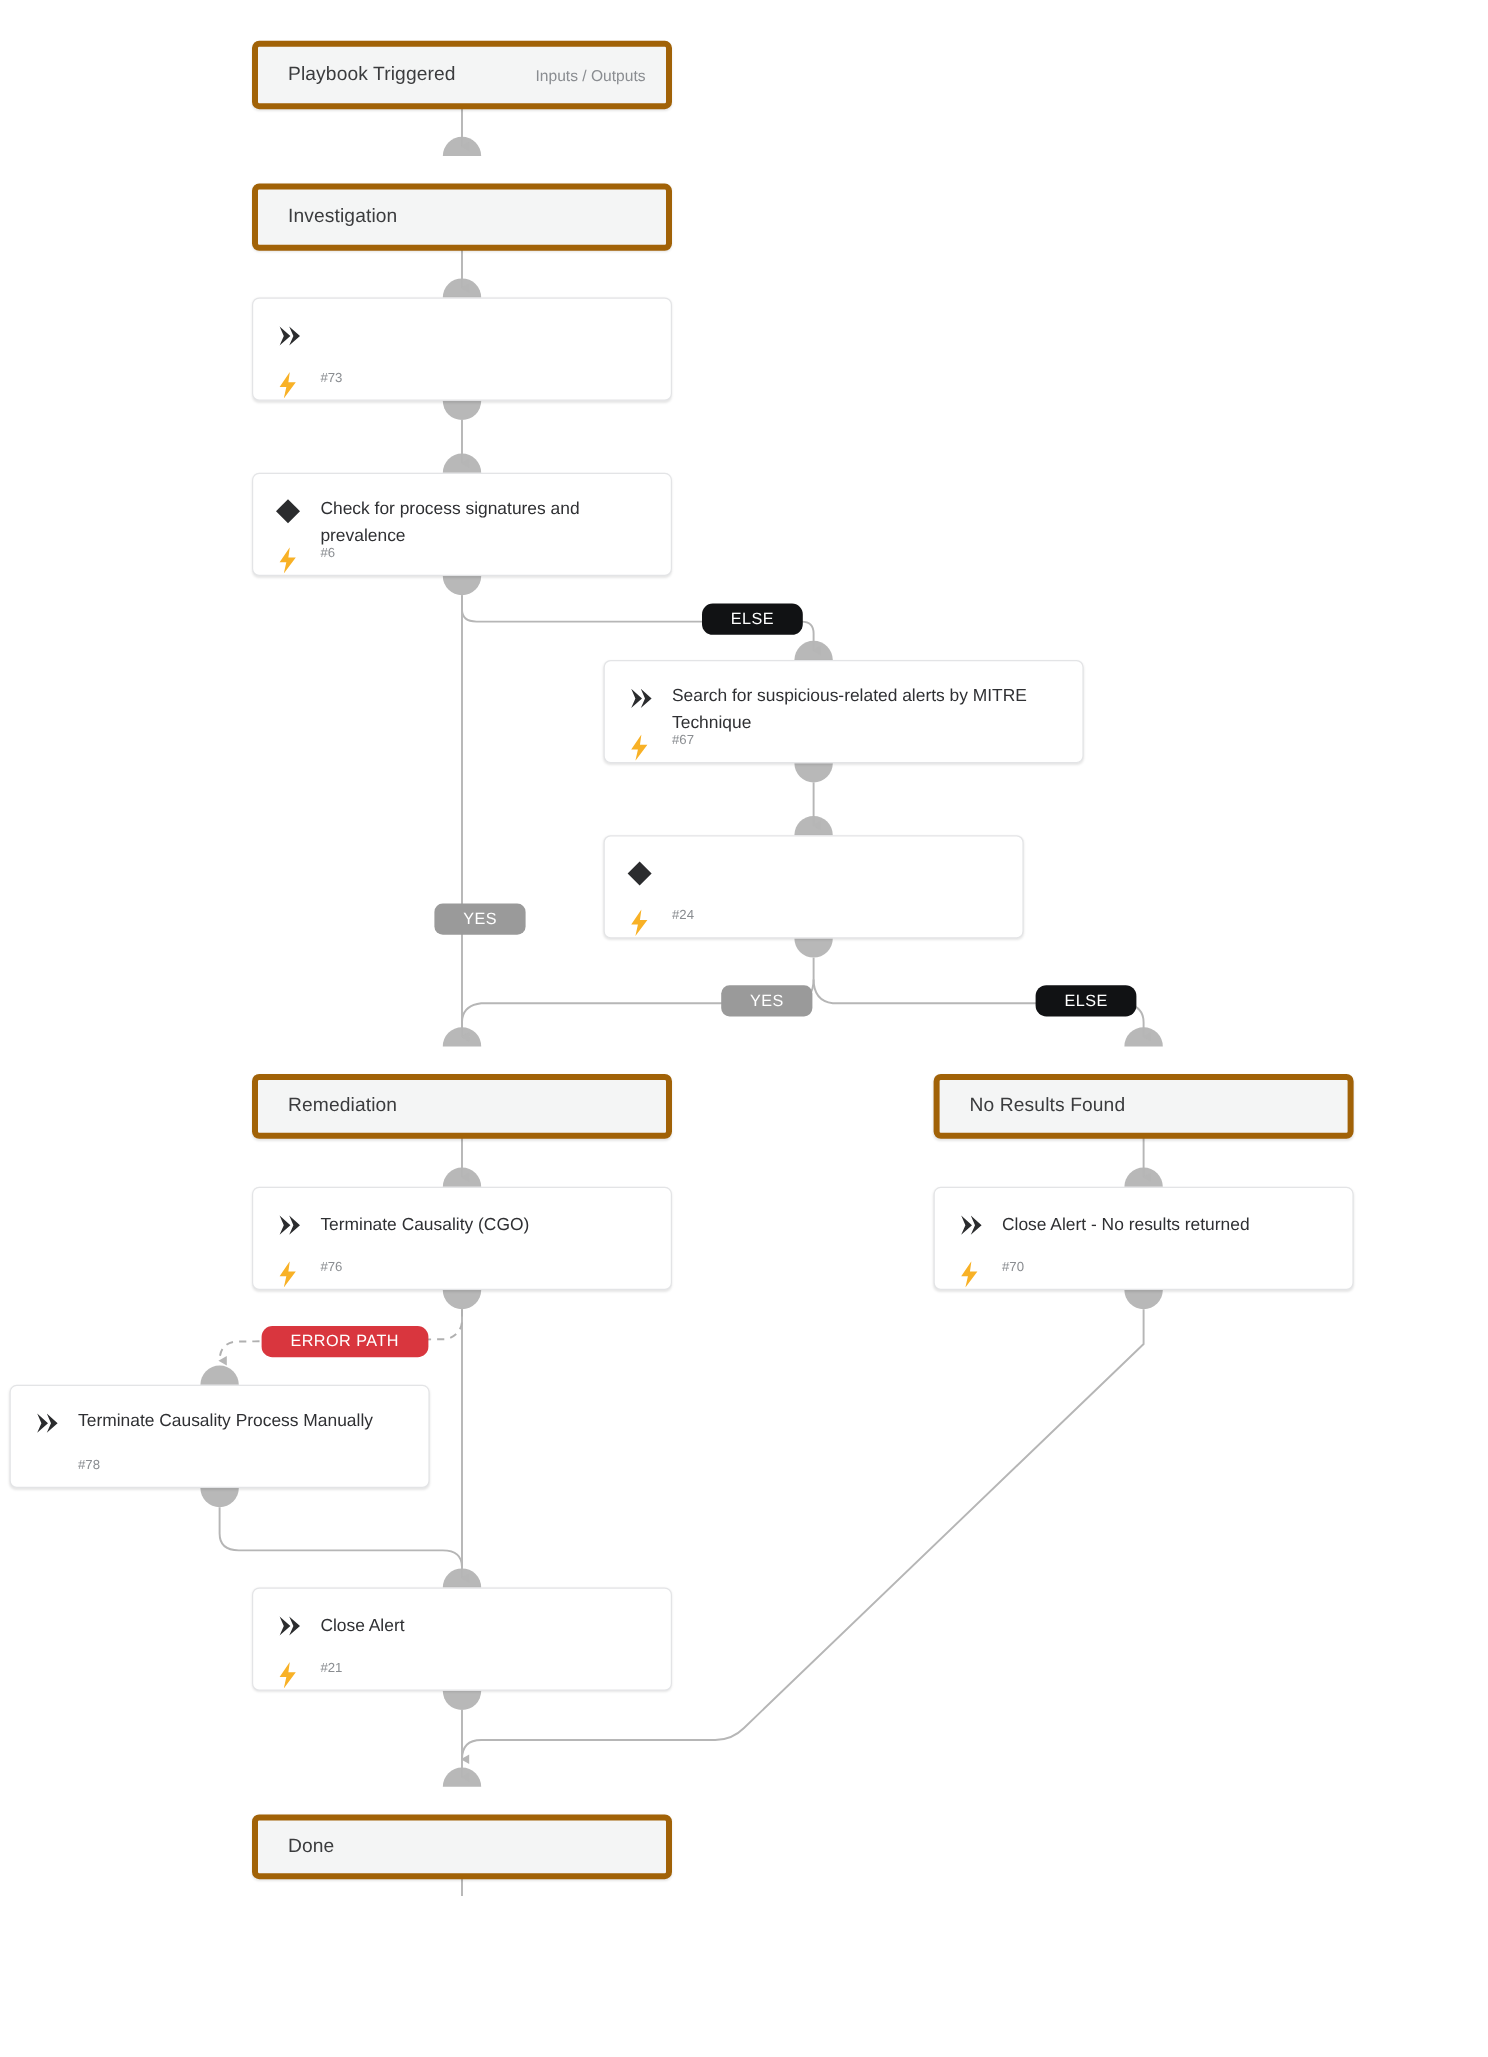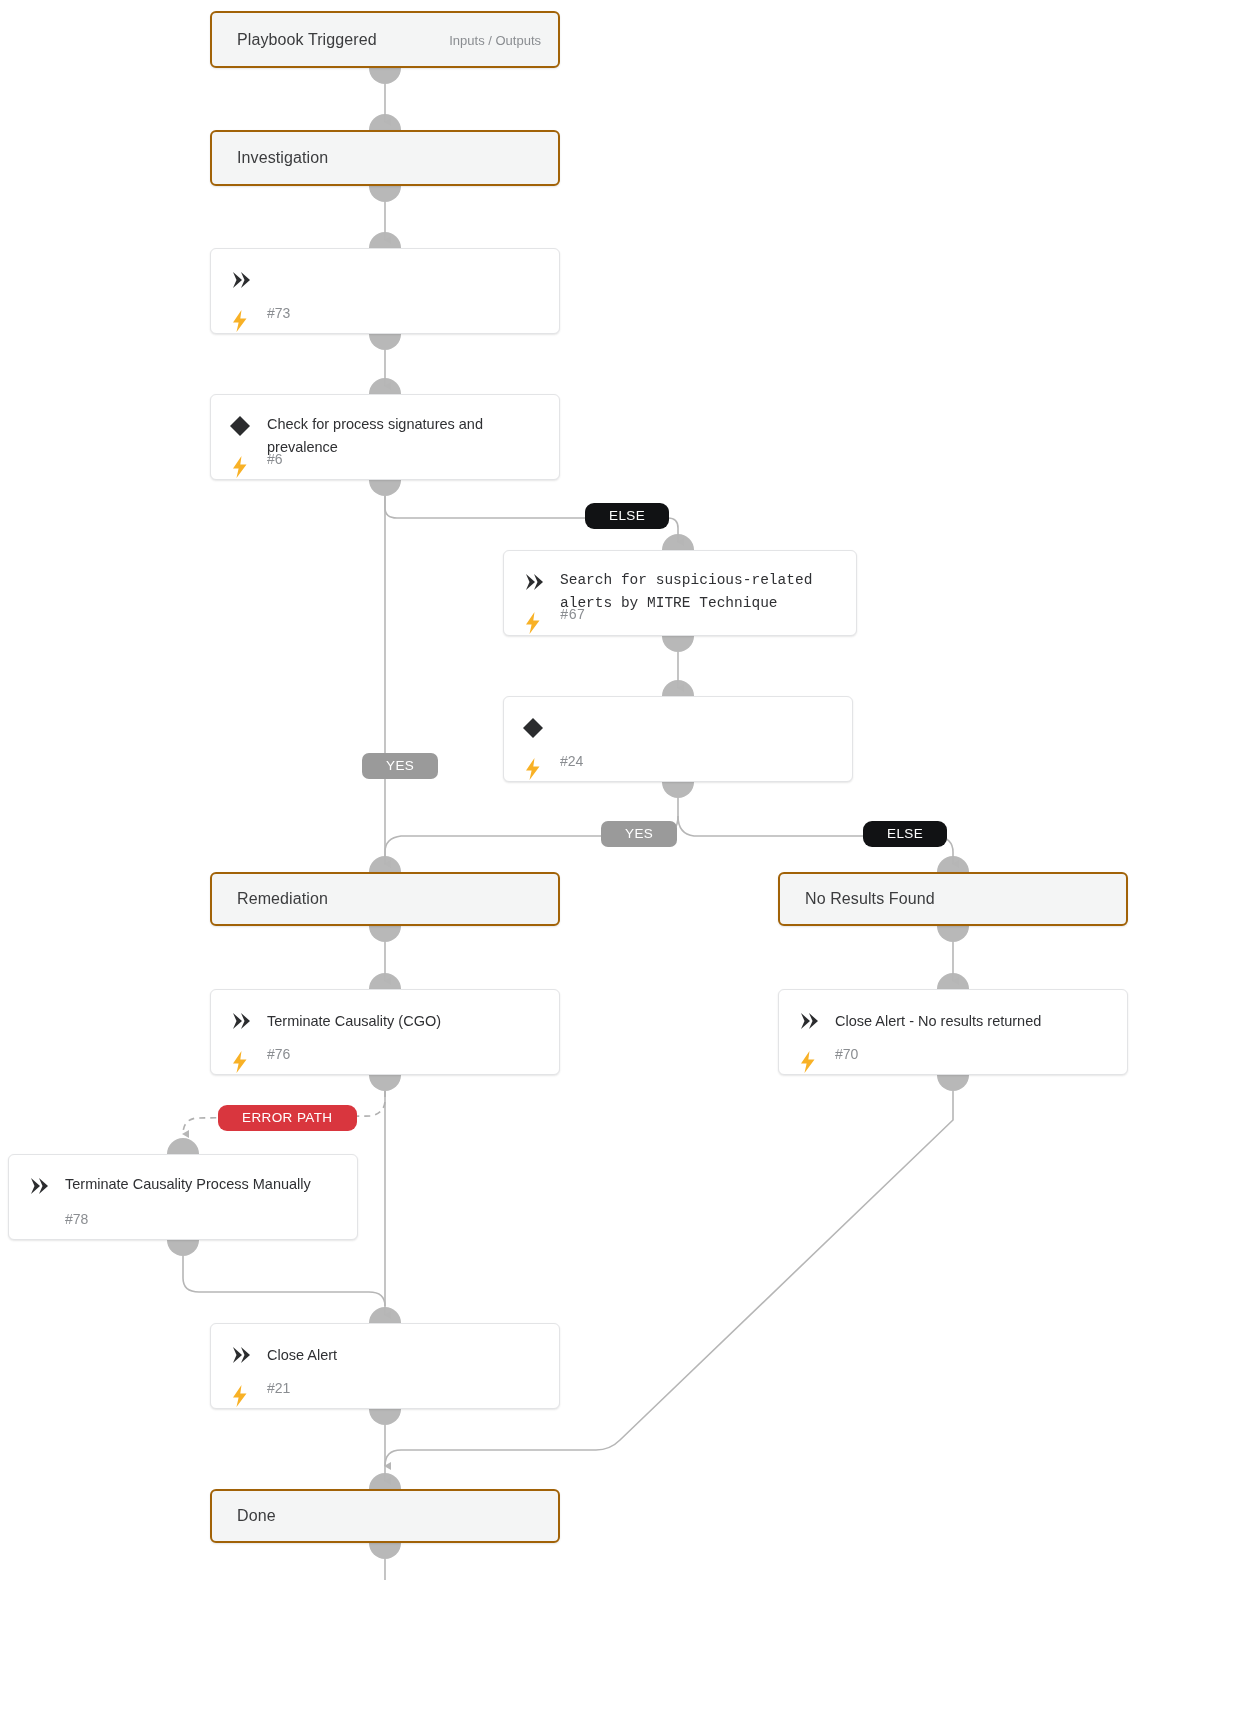--- a/index.html
+++ b/index.html
@@ -31,21 +31,22 @@
   .node {
     position: absolute;
     box-sizing: border-box;
     border-radius: 6px;
     background: #ffffff;
     border: 1px solid #e3e4e6;
     box-shadow: 0 1px 2px rgba(0,0,0,0.10);
   }
   .node.section {
     background: #f4f5f5;
-    border: 2px solid #a16207;
+    border: 5px solid #a16207;
+    margin-top: 23px;
   }
   .section-label {
     position: absolute;
     left: 25px;
     top: 50%;
     transform: translateY(-50%);
     font-size: 16px;
     color: #3b3c3e;
     letter-spacing: 0.1px;
     white-space: nowrap;
@@ -81,21 +82,21 @@
     top: 18px;
     right: 14px;
     font-size: 14.5px;
     line-height: 23px;
     color: #2f3033;
   }
   .task-id {
     position: absolute;
     left: 56px;
     bottom: 12px;
-    font-size: 14px;
+    font-size: 11px;
     color: #8a8d91;
   }
   .task-title.single {
     top: 20px;
   }
 
   
   .badge {
     position: absolute;
     box-sizing: border-box;
@@ -219,21 +220,21 @@
       <div class="node" style="left: 210px; top: 394px; width: 350px; height: 86px;">
         <div class="task-icon"><svg viewBox="0 0 22 22" width="22" height="22">
             <path d="M11 1 L21 11 L11 21 L1 11 Z" fill="#2b2c2e"></path>
           </svg></div>
         <div class="bolt-icon"><svg viewBox="0 0 18 22" width="18" height="22">
             <path d="M10.5 0 L2 12.5 L7.6 12.5 L5.5 22 L15.5 8.6 L9.3 8.6 Z" fill="#f8b126"></path>
           </svg></div>
         <div class="task-title">Check for process signatures and prevalence</div>
         <div class="task-id">#6</div>
       </div>
-      <div class="node" style="left: 503px; top: 550px; width: 354px; height: 86px; font-family: Liberation Mono, monospace;">
+      <div class="node" style="left: 503px; top: 550px; width: 400px; height: 86px;">
         <div class="task-icon"><svg viewBox="0 0 22 22" width="22" height="22">
             <path d="M4 3 L13 11 L4 19 L7.5 11 Z" fill="#2b2c2e"></path>
             <path d="M12 3 L21 11 L12 19 L15.5 11 Z" fill="#2b2c2e"></path>
           </svg></div>
         <div class="bolt-icon"><svg viewBox="0 0 18 22" width="18" height="22">
             <path d="M10.5 0 L2 12.5 L7.6 12.5 L5.5 22 L15.5 8.6 L9.3 8.6 Z" fill="#f8b126"></path>
           </svg></div>
         <div class="task-title">Search for suspicious-related alerts by MITRE Technique</div>
         <div class="task-id">#67</div>
       </div>

